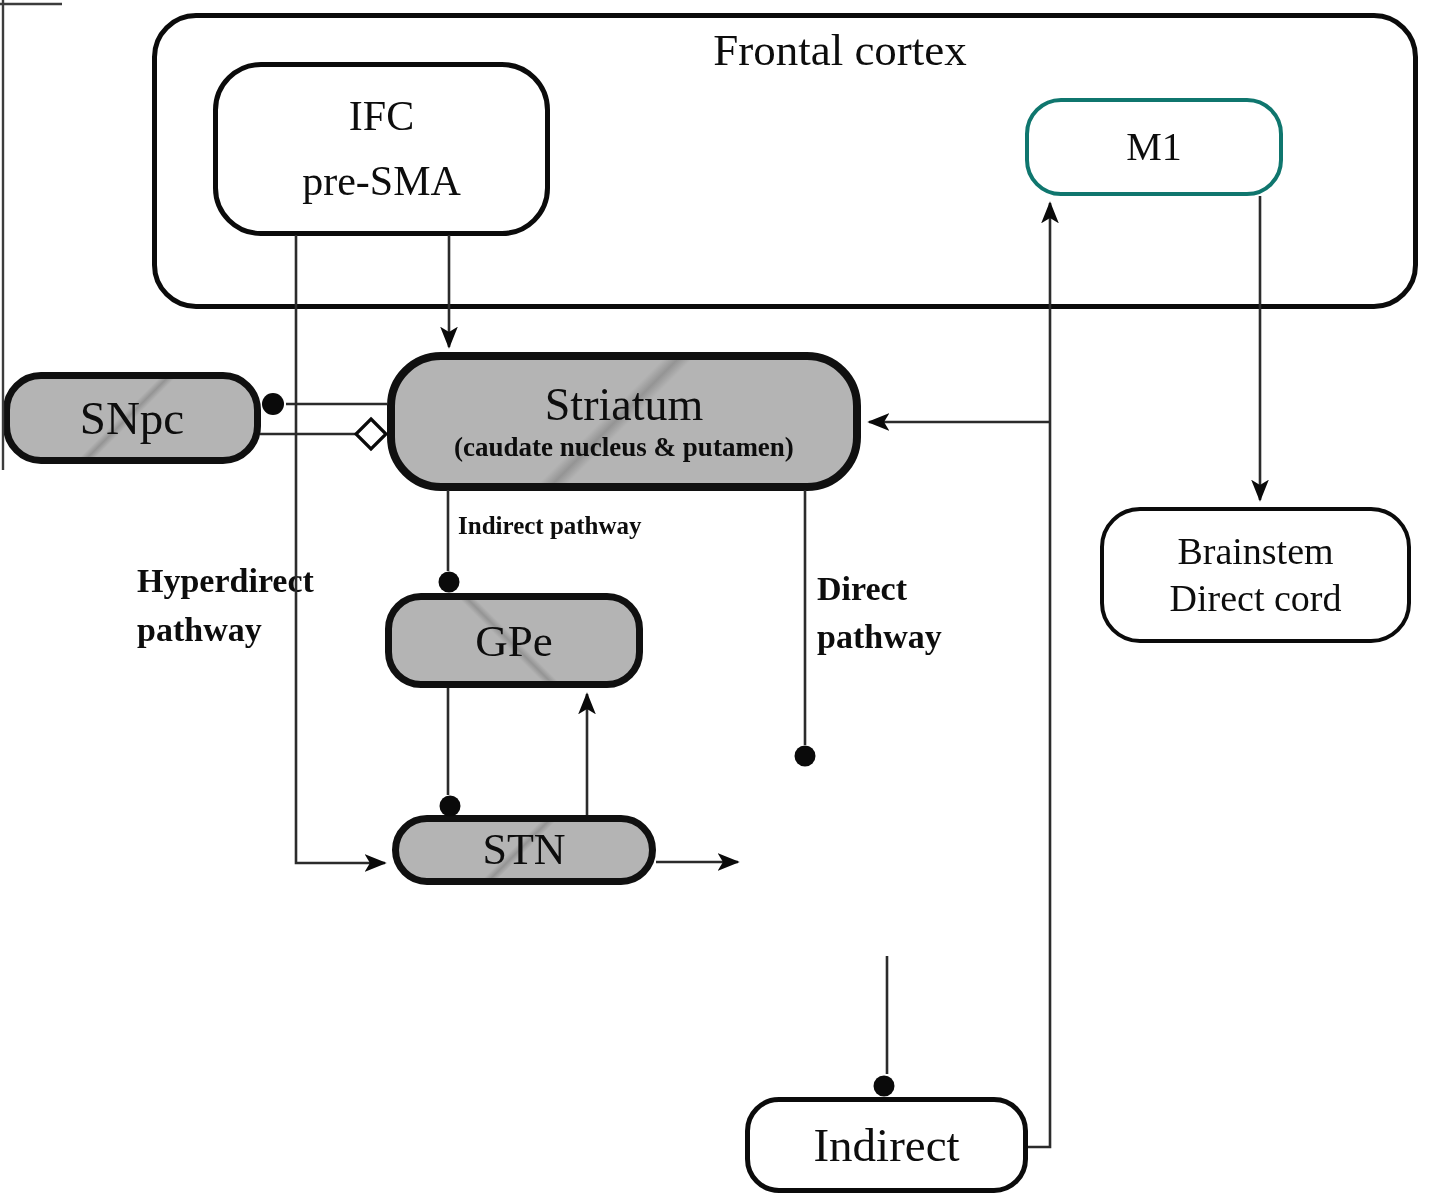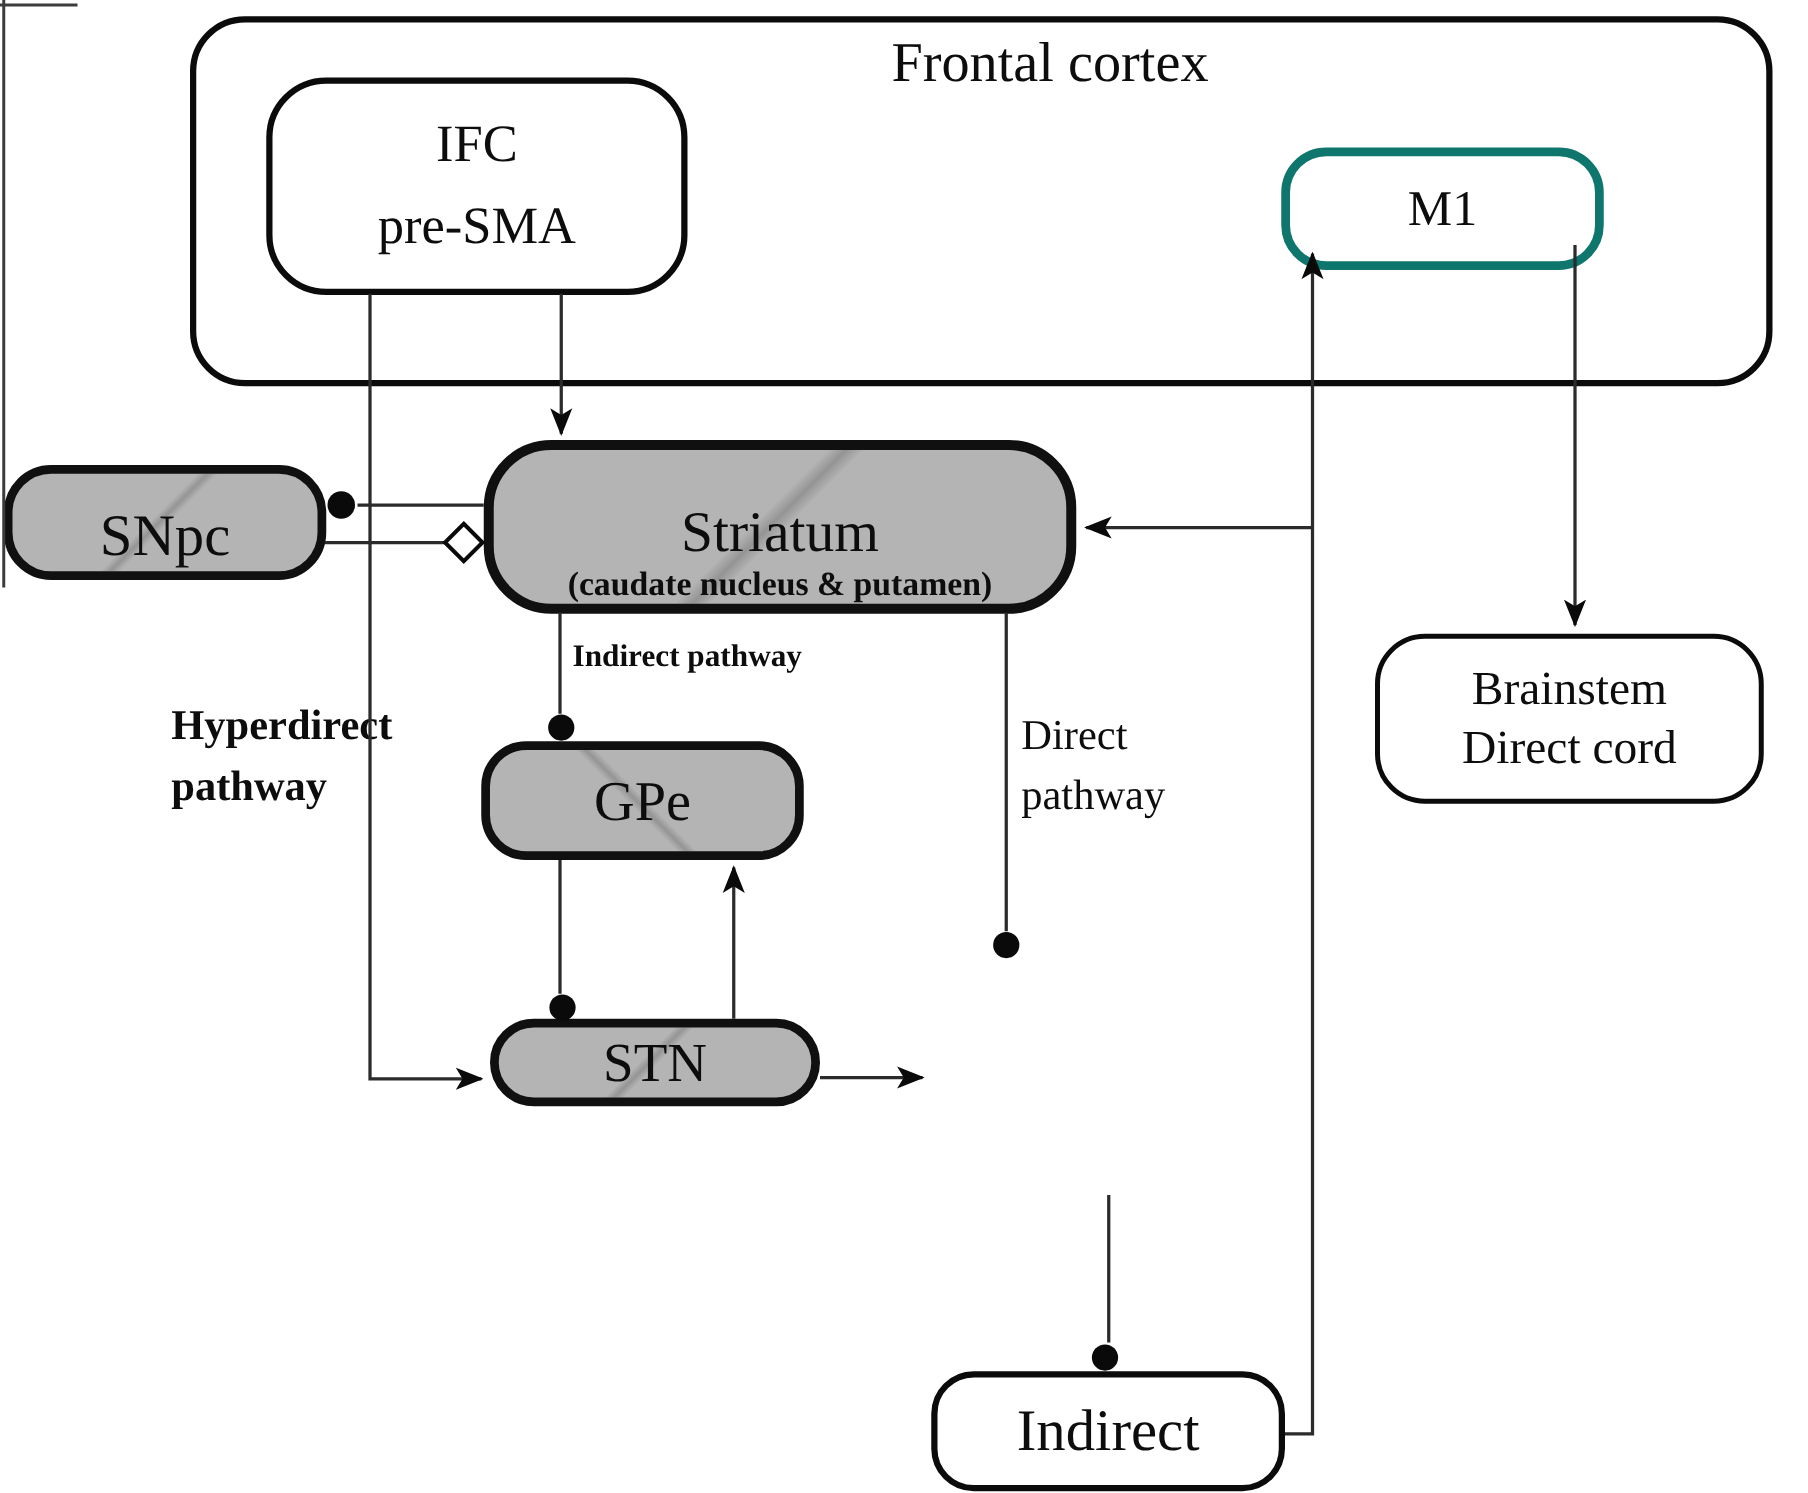--- a/index.html
+++ b/index.html
@@ -7,44 +7,43 @@
     position:relative;width:1446px;height:1194px;overflow:hidden;background:#ffffff;
     font-family:"Liberation Serif","DejaVu Serif",serif;color:#0d0d0d;
   }
   .node{
     position:absolute;box-sizing:border-box;display:flex;flex-direction:column;
     align-items:center;justify-content:center;text-align:center;line-height:1.2;
   }
   .white{background:#ffffff;}
   .gray{
     background:linear-gradient(135deg, rgba(0,0,0,0) 46%, rgba(90,90,90,0.35) 48.5%, rgba(0,0,0,0) 51%), #b4b4b4;
-    justify-content:flex-end;
   }
   .gray-alt{
     background:linear-gradient(45deg, rgba(0,0,0,0) 46%, rgba(90,90,90,0.35) 48.5%, rgba(0,0,0,0) 51%), #b4b4b4;
   }
   
   #frontal-cortex{left:152px;top:13px;width:1266px;height:296px;border:5px solid #0b0b0b;border-radius:44px;justify-content:flex-start;}
   #ifc{left:213px;top:62px;width:337px;height:174px;border:5px solid #0b0b0b;border-radius:48px;font-size:42px;line-height:1.55;}
-  #m1{left:1025px;top:98px;width:258px;height:98px;border:7px solid #0f766e;border-radius:36px;font-size:40px;margin-top:20px;}
+  #m1{left:1025px;top:98px;width:258px;height:98px;border:4px solid #0f766e;border-radius:36px;font-size:40px;}
   #snpc{left:3px;top:372px;width:258px;height:92px;border:7px solid #101010;border-radius:38px;font-size:47px;}
   #striatum{left:387px;top:352px;width:474px;height:139px;border:8px solid #101010;border-radius:54px;}
   #striatum .title{font-size:46px;line-height:1.1;}
   #striatum .subtitle{font-size:27px;font-weight:700;line-height:1.1;margin-top:2px;}
   #gpe{left:385px;top:593px;width:258px;height:95px;border:7px solid #101010;border-radius:36px;font-size:45px;}
   #stn{left:392px;top:815px;width:264px;height:70px;border:7px solid #101010;border-radius:38px;font-size:44px;}
   #gpi{left:743px;top:767px;width:286px;height:189px;border:10px solid #0c0c0c;border-radius:58px;font-size:46px;line-height:1.3;}
   #thalamus{left:745px;top:1097px;width:283px;height:96px;border:5px solid #0b0b0b;border-radius:34px;font-size:47px;}
   #brainstem{left:1100px;top:507px;width:311px;height:136px;border:4px solid #0b0b0b;border-radius:40px;font-size:38px;line-height:1.25;}
   
   .flabel{position:absolute;white-space:pre-line;}
   #lbl-frontal{left:640px;top:24px;width:400px;text-align:center;font-size:45px;}
   #lbl-hyperdirect{left:137px;top:556px;font-size:34px;font-weight:700;line-height:1.45;}
   #lbl-indirect{left:458px;top:512px;font-size:25px;font-weight:700;}
-  #lbl-direct{left:817px;top:565px;font-size:34px;font-weight:400;line-height:1.4;}
+  #lbl-direct{left:817px;top:565px;font-size:34px;font-weight:700;line-height:1.4;}
   
   #edges{position:absolute;left:0;top:0;width:1446px;height:1194px;pointer-events:none;}
   .conn{stroke:#2b2b2b;stroke-width:2.6;fill:none;}
   .term-circle{fill:#0a0a0a;stroke:none;}
   .term-diamond{fill:#ffffff;stroke:#0a0a0a;stroke-width:3.2;}
   .frame{stroke:#3c3c3c;stroke-width:2.4;fill:none;}
 </style>
 </head>
 <body>
 

